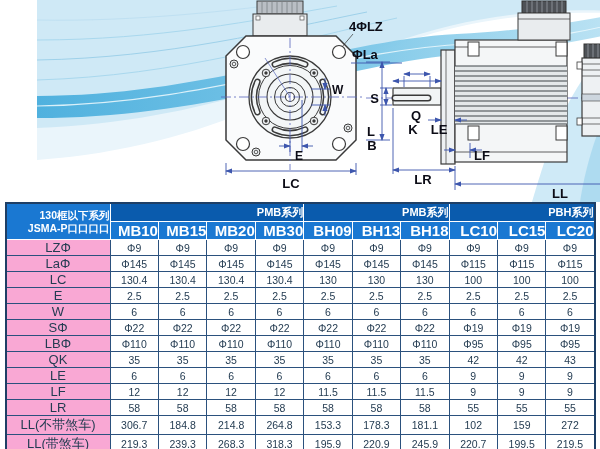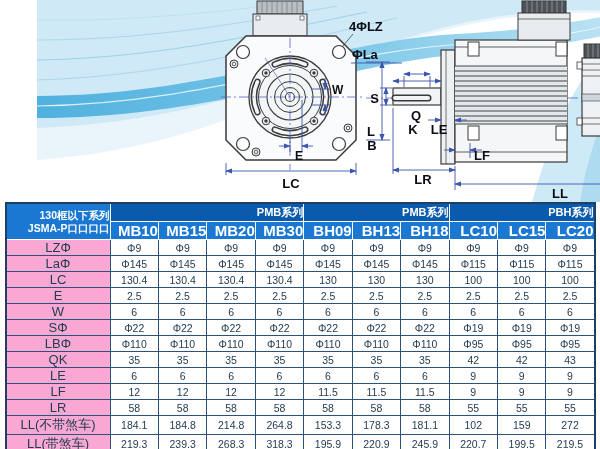--- a/index.html
+++ b/index.html
@@ -411,21 +411,21 @@
             <td>58</td>
             <td>58</td>
             <td>58</td>
             <td>58</td>
             <td>55</td>
             <td>55</td>
             <td>55</td>
           </tr>
           <tr>
             <th class="rowlabel">LL(不带煞车)</th>
-            <td>184.1</td>
+            <td>306.7</td>
             <td>184.8</td>
             <td>214.8</td>
             <td>264.8</td>
             <td>153.3</td>
             <td>178.3</td>
             <td>181.1</td>
             <td>102</td>
             <td>159</td>
             <td>272</td>
           </tr>

